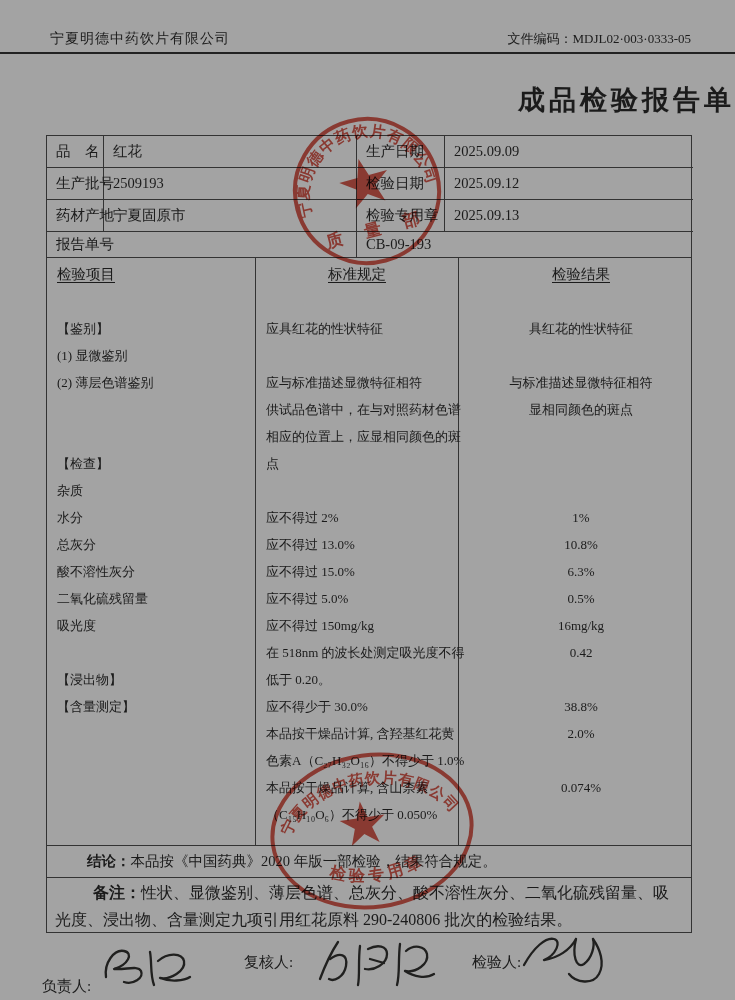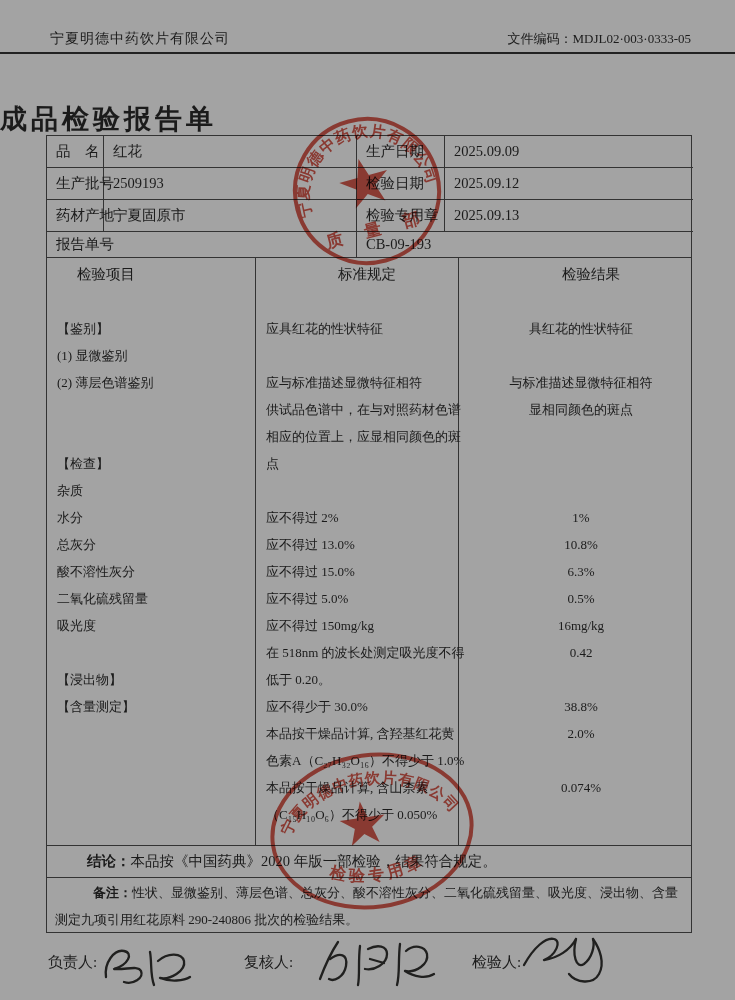--- a/index.html
+++ b/index.html
@@ -4,44 +4,44 @@
 <style>
   html,body{margin:0;padding:0;background:#ffffff;}
   body{width:735px;height:1000px;position:relative;font-family:"Liberation Serif","DejaVu Serif",serif;color:#1b1b1b;}
   .page{position:absolute;left:0;top:0;width:735px;height:1000px;background:#a3a3a3;overflow:hidden;}
 
   
   .doc-header{position:absolute;left:0;top:0;width:735px;height:52px;border-bottom:2px solid #222;}
   .company-name{position:absolute;left:50px;top:30px;font-size:14px;letter-spacing:1px;}
   .doc-code{position:absolute;right:44px;top:30px;font-size:13px;}
 
-  .report-title{position:absolute;left:0;top:82px;width:735px;text-align:left;font-size:27px;font-weight:700;letter-spacing:4px;font-family:Liberation Serif, serif;margin-top:19px;}
+  .report-title{position:absolute;left:0;top:82px;width:735px;text-align:right;font-size:27px;font-weight:700;letter-spacing:4px;font-family:Liberation Serif, serif;}
 
   
   .info-table{position:absolute;left:46px;top:135px;width:646px;height:123px;border:1px solid #333;box-sizing:border-box;display:grid;grid-template-columns:57px 253px 88px 248px;grid-template-rows:32px 32px 32px 25px;font-size:14.5px;}
   .info-cell{border-right:1px solid #333;border-bottom:1px solid #333;display:flex;align-items:center;padding-left:9px;box-sizing:border-box;white-space:pre;}
   .info-cell.noright{border-right:none;}
   .info-cell.nobottom{border-bottom:none;}
   .span2{grid-column:span 2;}
 
   
   .main-table{position:absolute;left:46px;top:257px;width:646px;height:589px;border:1px solid #333;box-sizing:border-box;display:flex;}
   .mcol{height:100%;box-sizing:border-box;padding-top:3px;}
   .mcol1{width:208px;}
   .mcol2{width:204px;border-left:1px solid #333;border-right:1px solid #333;}
   .mcol3{width:232px;}
   .line{height:27px;line-height:27px;font-size:13px;white-space:pre;padding-left:10px;overflow:visible;}
   .mcol3 .line{padding-left:12px;text-align:center;}
   .hdr{font-size:14.5px;}
-  .hdr span{text-underline-offset:3px;margin-left:20px;}
+  .hdr span{text-decoration:underline;text-underline-offset:3px;}
   .hdr-center{text-align:center;padding-left:0;}
 
   
   .concl-row{position:absolute;left:46px;top:845px;width:646px;height:33px;border:1px solid #333;box-sizing:border-box;font-size:14.5px;line-height:30px;padding-left:40px;white-space:pre;}
-  .remark-row{position:absolute;left:46px;top:877px;width:646px;height:56px;border:1px solid #333;border-top:none;box-sizing:border-box;font-size:13px;line-height:27px;padding:2px 10px 0 8px;text-indent:38px;}
+  .remark-row{position:absolute;left:46px;top:877px;width:646px;height:56px;border:1px solid #333;border-top:none;box-sizing:border-box;font-size:16px;line-height:27px;padding:2px 10px 0 8px;text-indent:38px;}
   .blabel{font-weight:700;}
 
   
   .sig-row{position:absolute;left:0;top:945px;width:735px;height:55px;font-size:15px;}
   .sig-label{position:absolute;top:8px;}
   .sig-svg{position:absolute;}
   .sig-svg path{fill:none;stroke:#20201f;stroke-width:2.3;stroke-linecap:round;stroke-linejoin:round;}
 
   
   .stamp{position:absolute;mix-blend-mode:multiply;opacity:.82;}
@@ -148,21 +148,21 @@
         <div class="line">0.074%</div>
         <div class="line">&nbsp;</div>
       </div>
   </div>
 
   <div class="concl-row"><span class="blabel">结论：</span><span>本品按《中国药典》2020 年版一部检验，结果符合规定。</span></div>
 
   <div class="remark-row"><span class="blabel">备注：</span><span>性状、显微鉴别、薄层色谱、总灰分、酸不溶性灰分、二氧化硫残留量、吸光度、浸出物、含量测定九项引用红花原料 290-240806 批次的检验结果。</span></div>
 
   <div class="sig-row">
-    <span class="sig-label" style="left:48px;">负责人:</span>
+    <span class="sig-label" style="left:42px;margin-top:24px;">负责人:</span>
     <svg class="sig-svg" style="left:92px;top:-6px;" width="110" height="55">
       <path d="M14,38 C12,24 22,10 32,12 C42,14 36,26 22,30 C34,31 46,26 49,32 C52,39 41,46 32,43"></path>
       <path d="M58,13 C60,24 58,35 62,46"></path>
       <path d="M66,22 C76,13 90,14 92,22 C94,32 78,41 68,39 C78,43 92,42 98,38"></path>
     </svg>
 
     <span class="sig-label" style="left:244px;">复核人:</span>
     <svg class="sig-svg" style="left:308px;top:-12px;" width="140" height="62">
       <path d="M12,46 C18,30 26,15 30,9"></path>
       <path d="M22,26 C32,19 40,21 38,33 C36,44 26,49 21,46"></path>

